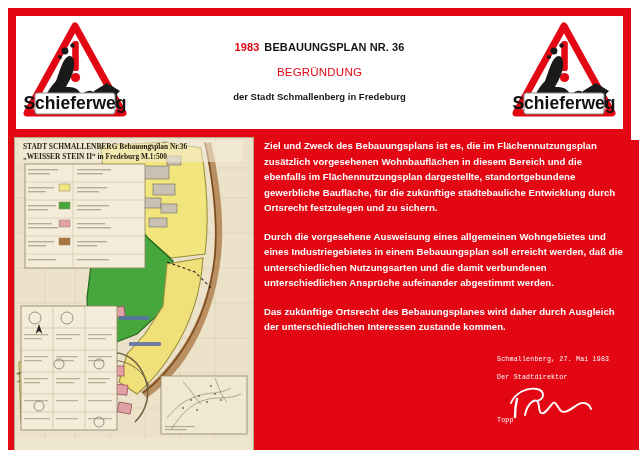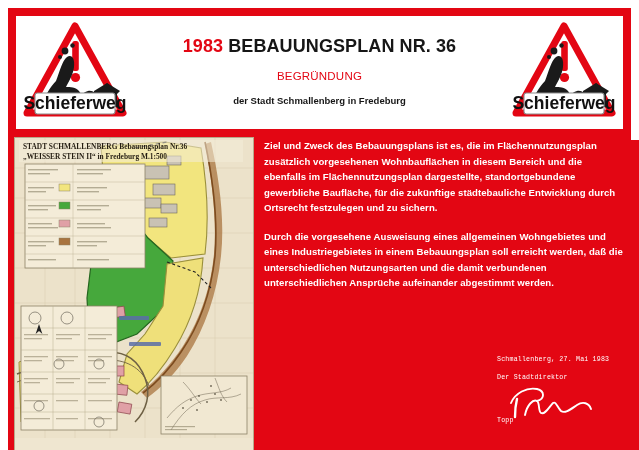--- a/index.html
+++ b/index.html
@@ -57,21 +57,21 @@
     padding: 0 6px;
   }
 
   .header-center {
     flex: 1 1 auto;
     text-align: center;
     padding: 0 4px;
   }
 
   .title-line {
-    font-size: 18px;
+    font-size: 11px;
     font-weight: bold;
     letter-spacing: 0.1px;
     color: #161616;
     white-space: nowrap;
     margin-bottom: 13px;
   }
   .title-year {
     color: #e30613;
     margin-right: 5px;
   }
@@ -370,20 +370,21 @@
         <rect x="4" y="2" width="224" height="22" fill="#f4ecd8" opacity="0.55"></rect>
         <text x="8" y="11" font-family="Liberation Serif, serif" font-size="7.4" font-weight="bold" fill="#241d12">STADT SCHMALLENBERG  Bebauungsplan Nr.36</text>
         <text x="8" y="21" font-family="Liberation Serif, serif" font-size="7.4" font-weight="bold" fill="#241d12">„WEISSER STEIN II“ in Fredeburg  M.1:500</text>
       </g>
     </svg>
   </div>
 
   <div class="body-col">
     <div class="para">Ziel und Zweck des Bebauungsplans ist es, die im Flächennutzungsplan zusätzlich vorgesehenen Wohnbauflächen in diesem Bereich und die ebenfalls im Flächennutzungsplan dargestellte, standortgebundene gewerbliche Baufläche, für die zukünftige städtebauliche Entwicklung durch Ortsrecht festzulegen und zu sichern.</div>
     <div class="para">Durch die vorgesehene Ausweisung eines allgemeinen Wohngebietes und eines Industriegebietes in einem Bebauungsplan soll erreicht werden, daß die unterschiedlichen Nutzungsarten und die damit verbundenen unterschiedlichen Ansprüche aufeinander abgestimmt werden.</div>
+    <div class="para">Das zukünftige Ortsrecht des Bebauungsplanes wird daher durch Ausgleich der unterschiedlichen Interessen zustande kommen.</div>
   </div>
 
   <div class="sign-block">
     <div class="sign-date">Schmallenberg, 27. Mai 1983</div>
     <div class="sign-role">Der Stadtdirektor</div>
     <div class="sign-mark">
       <svg width="120" height="40" viewBox="0 0 120 40">
         <path d="M18 22 C22 12, 34 6, 44 8 C52 10, 52 18, 44 20" fill="none" stroke="#ffffff" stroke-width="1.9" stroke-linecap="round"></path>
         <path d="M22 36 C22 28, 23 22, 24 18" fill="none" stroke="#ffffff" stroke-width="2.4" stroke-linecap="round"></path>
         <path d="M32 34 C34 24, 40 18, 44 20 C47 22, 45 30, 48 32 C52 34, 56 26, 60 22

